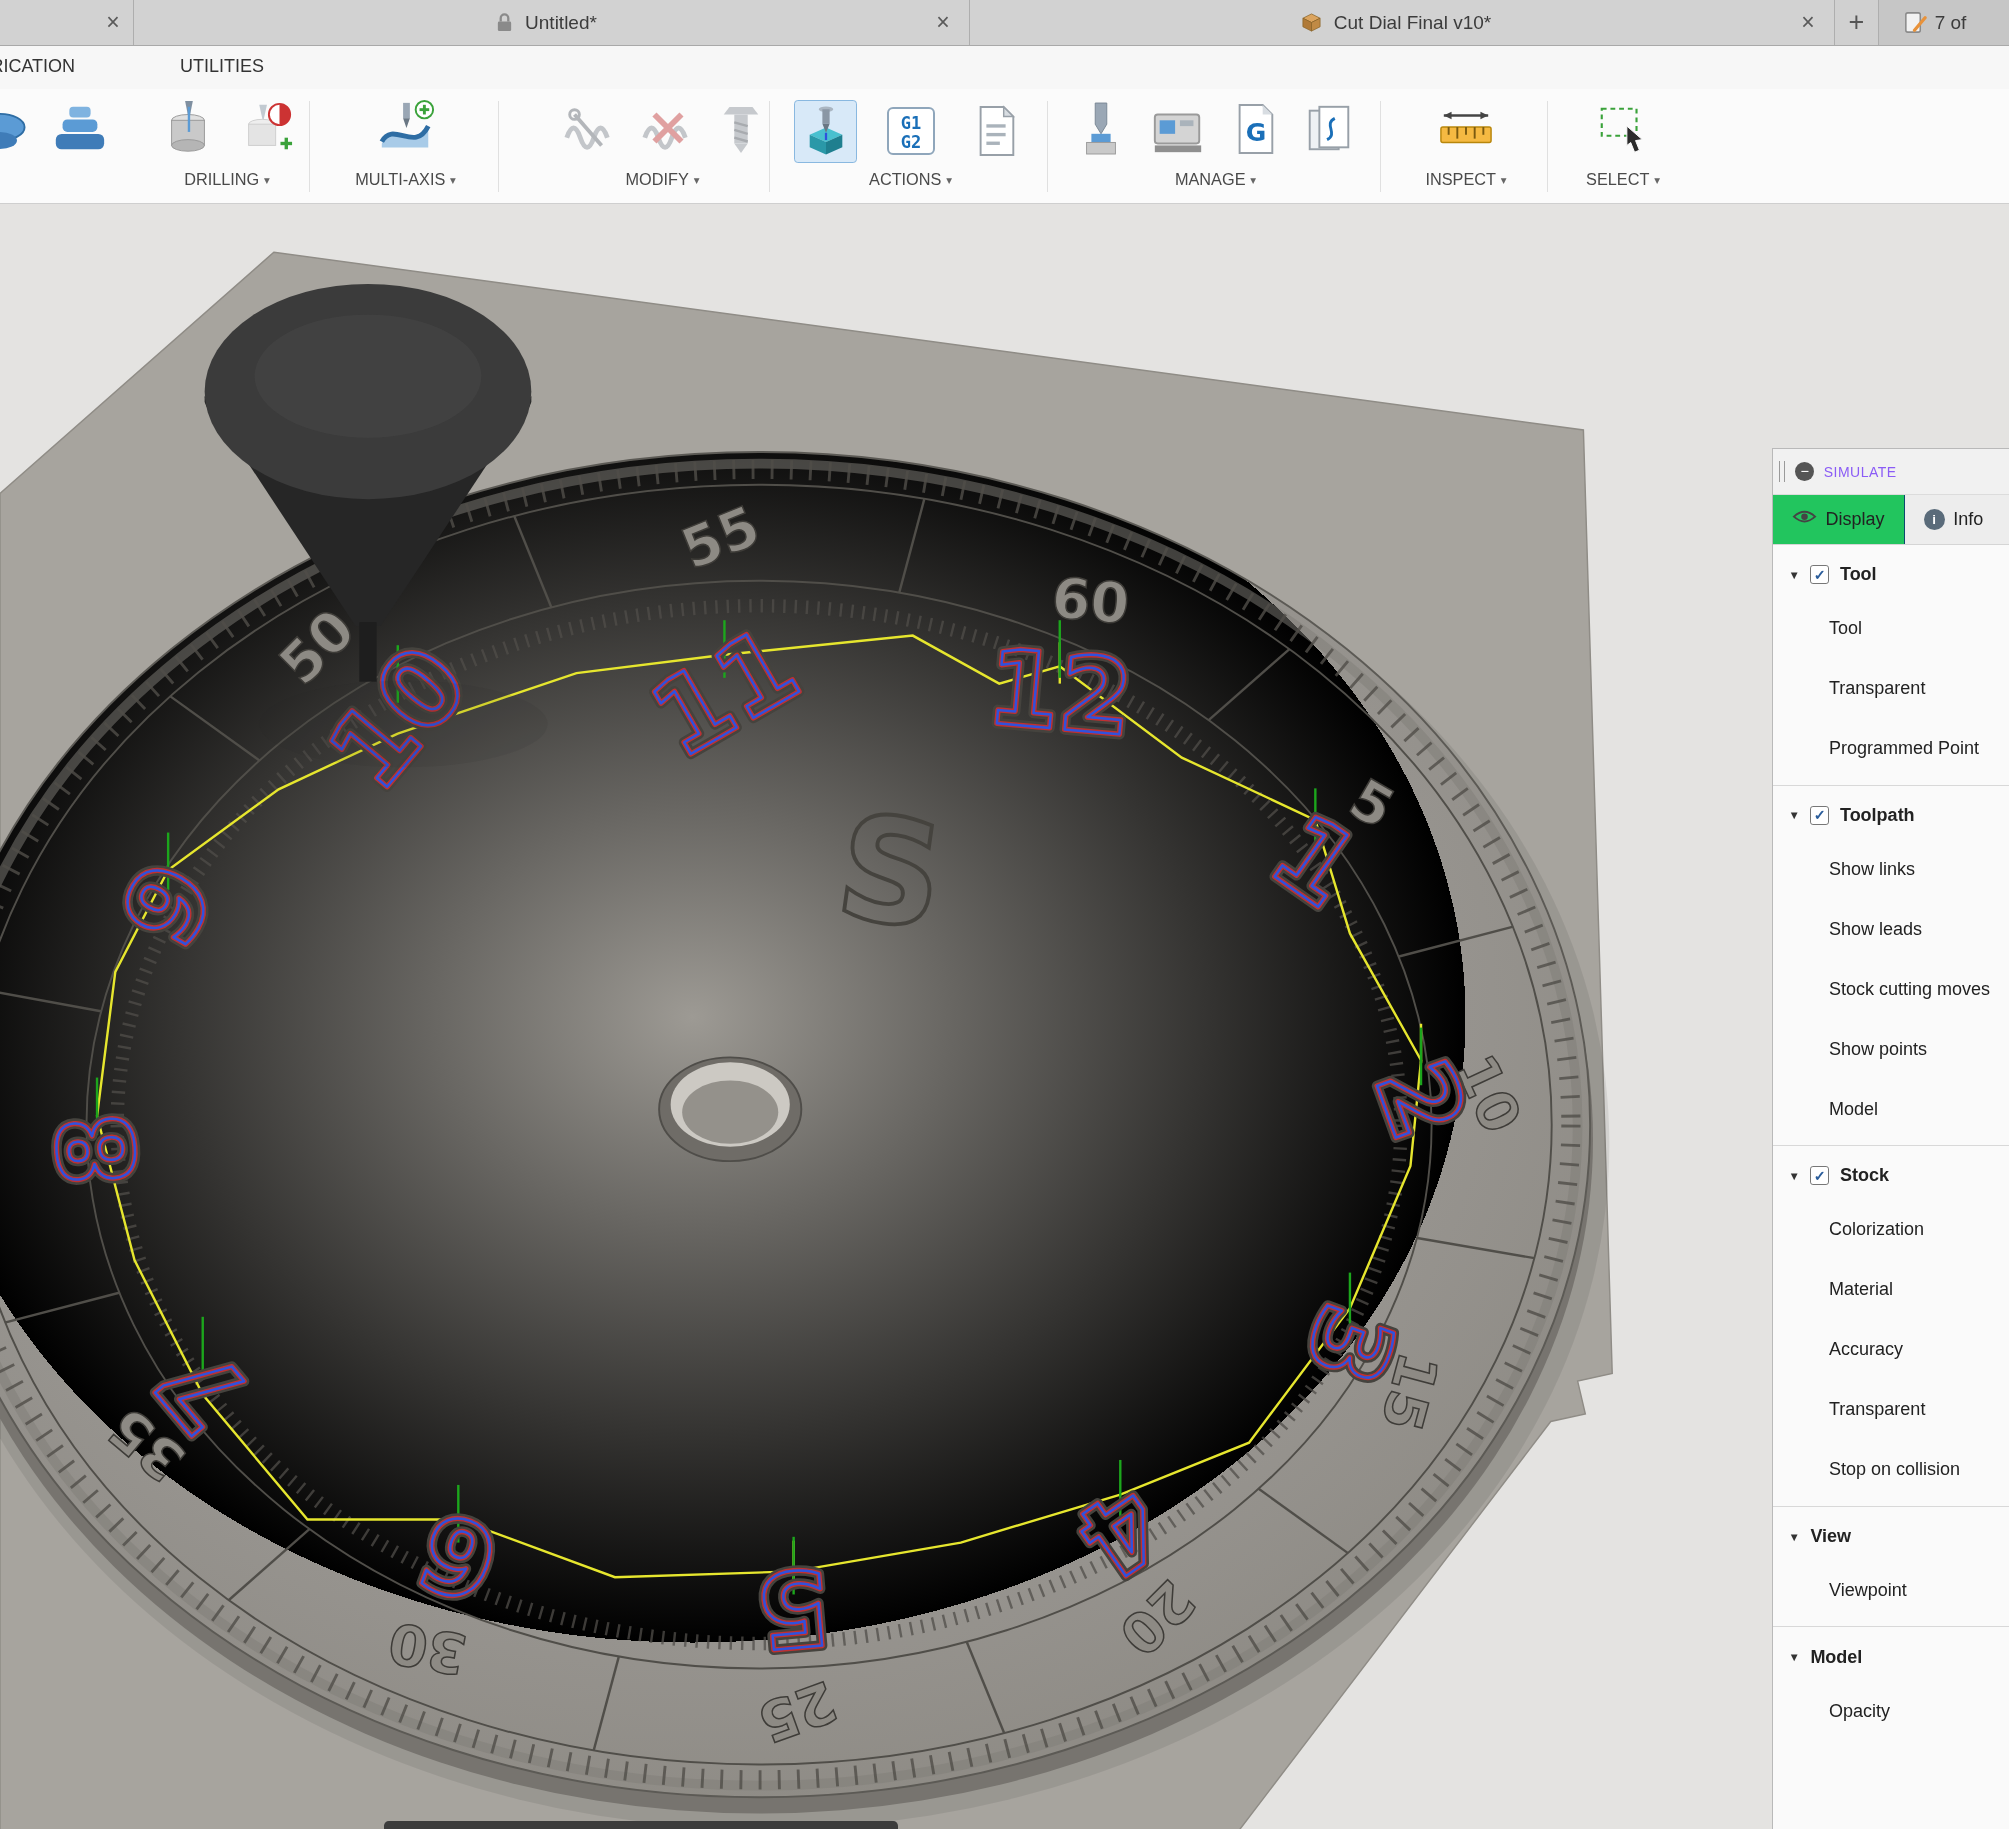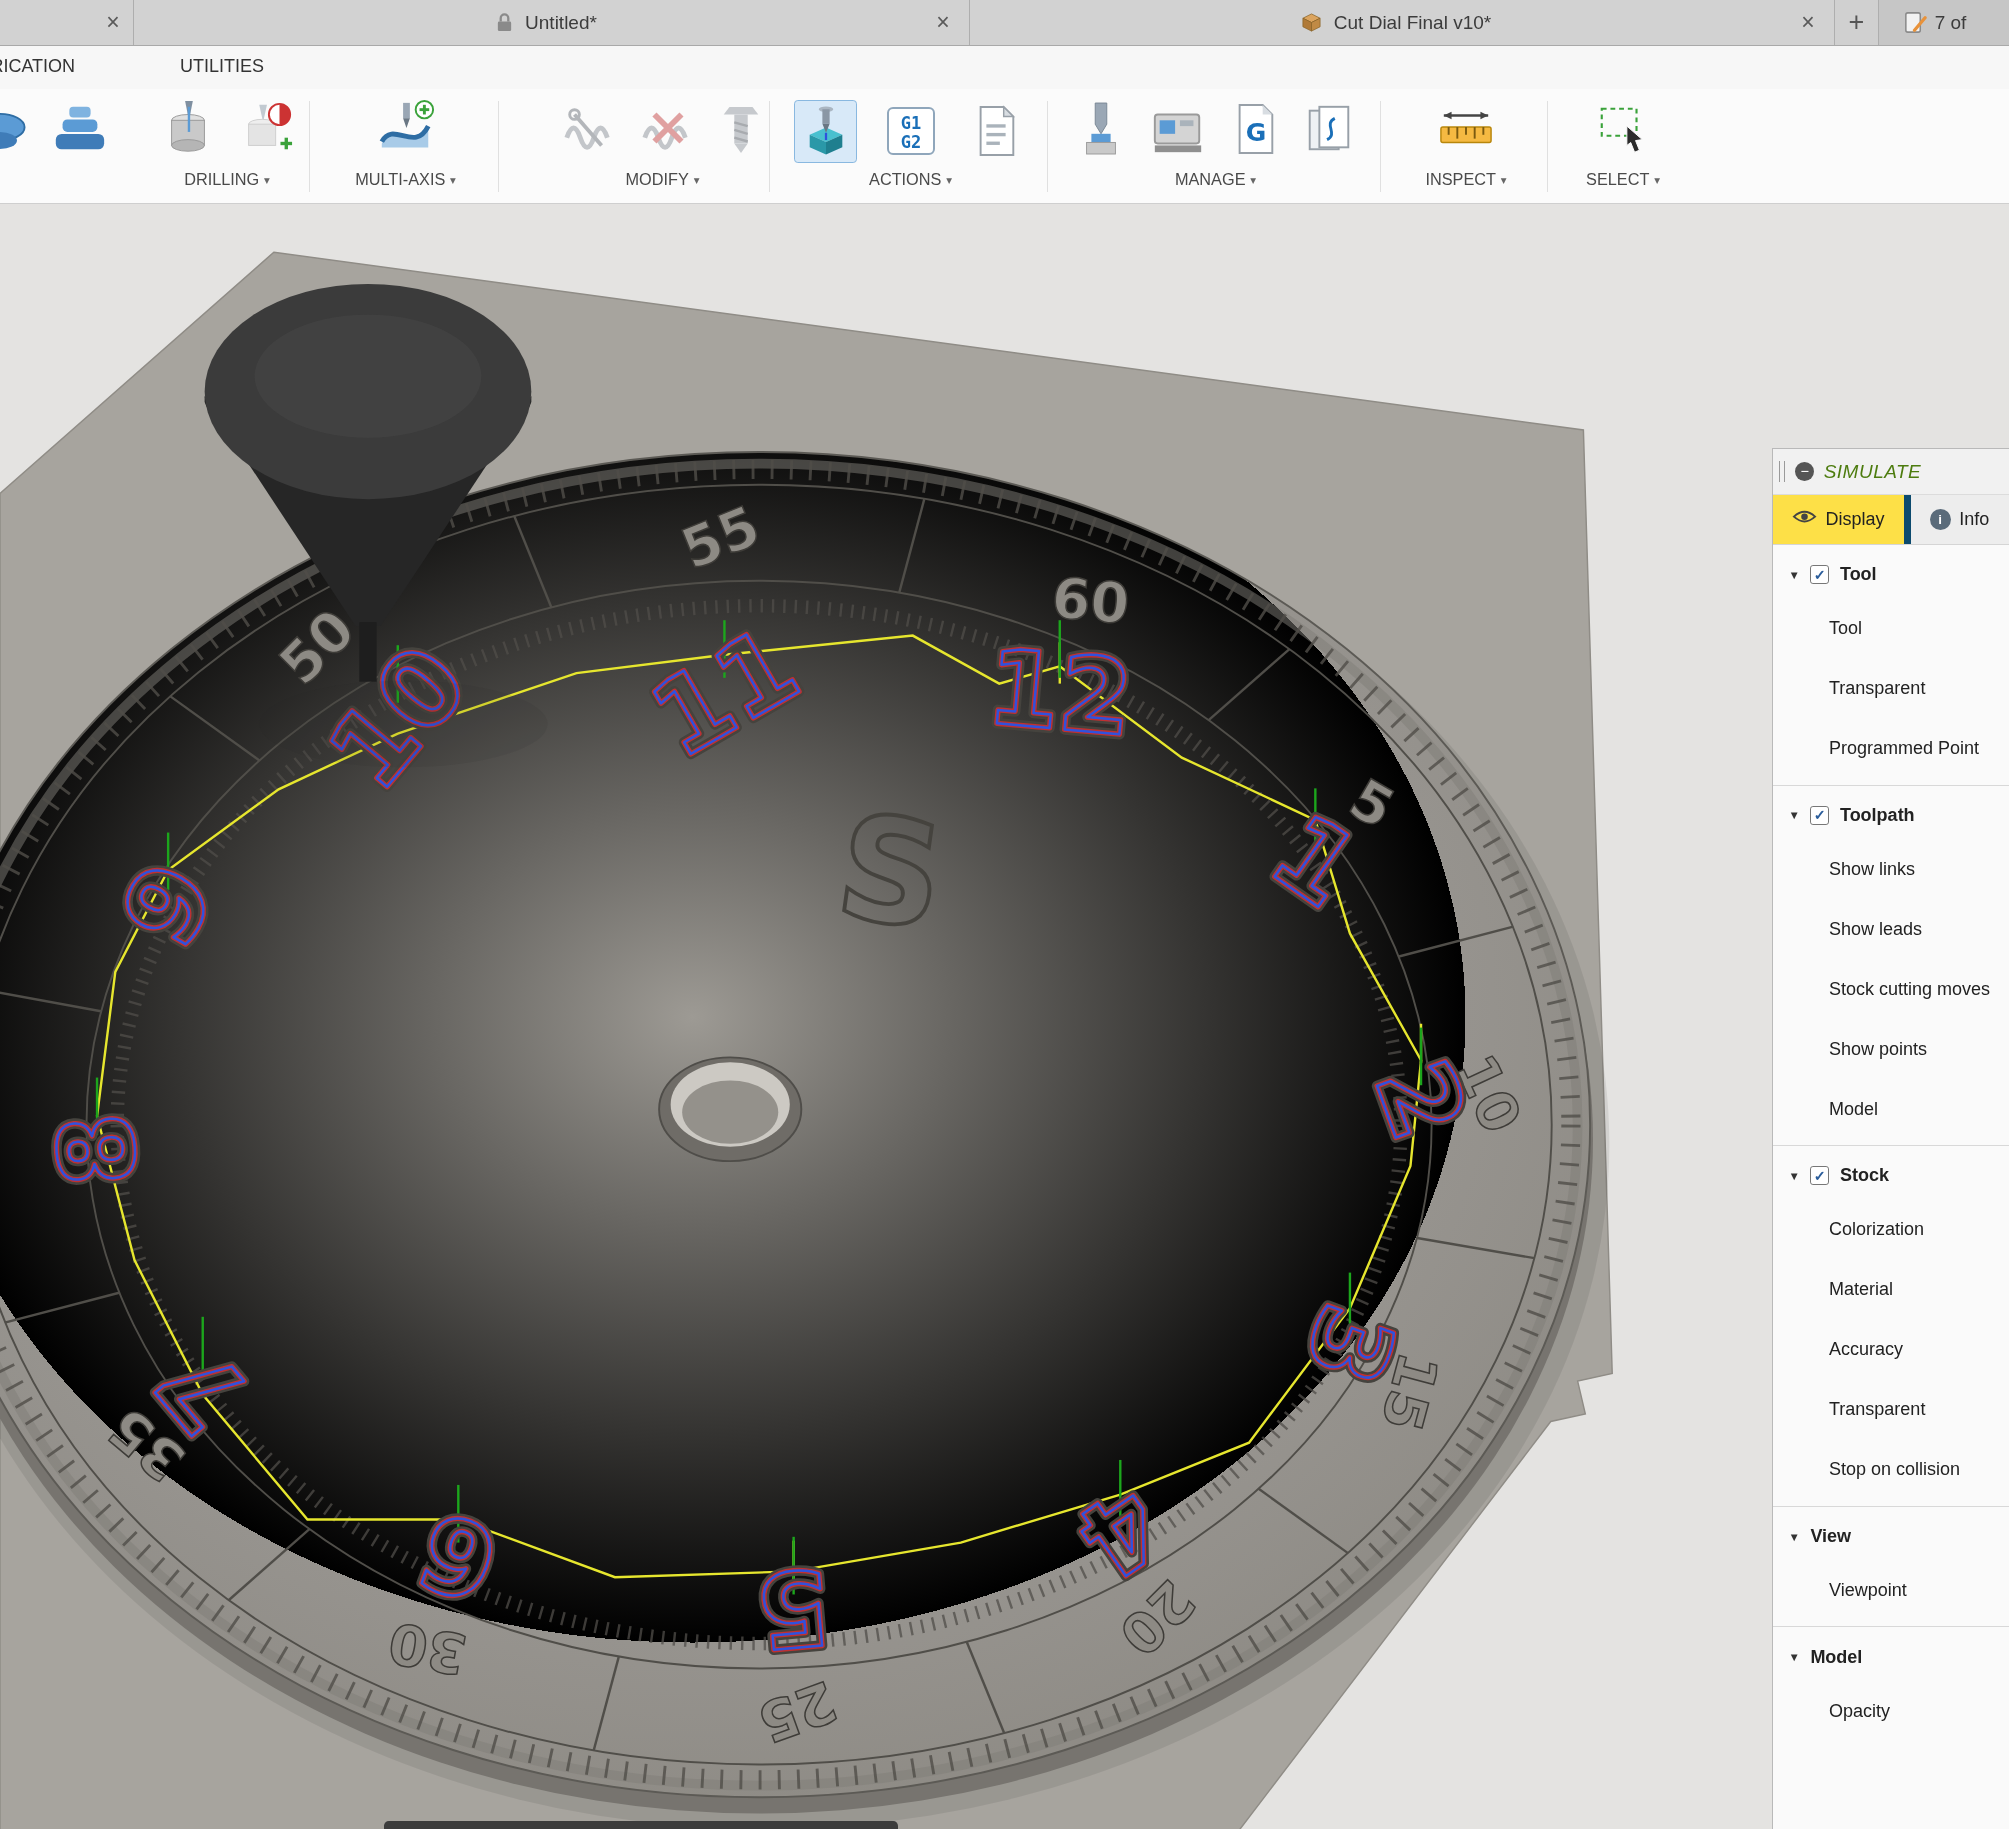--- a/index.html
+++ b/index.html
@@ -58,24 +58,24 @@
 
   
   .panel { position:absolute; left:1772px; top:448px; width:237px; bottom:0; background:#fafafa;
            border-left:1px solid #b9b9b9; border-top:1px solid #b9b9b9; overflow:hidden; }
   .panel-inner { width:307px; }
   .panel-header { height:46px; background:#f1f1f1; border-bottom:1px solid #dcdcdc; display:flex;
                   align-items:center; gap:9.6px; padding-left:5.8px; }
   .drag-dots { width:6.7px; height:21px; border-left:1.9px solid #9a9a9a; border-right:1.9px solid #9a9a9a; }
   .collapse-icon { width:19px; height:19px; border-radius:50%; background:#555; color:#fff; display:flex;
                    align-items:center; justify-content:center; font-size:14.4px; line-height:1; }
-  .panel-title { font-size:19px; color:#4d7c0f; letter-spacing:0.5px;font-style:italic; }
+  .panel-title { font-size:14px; color:#8b5cf6; letter-spacing:0.5px; }
   .panel-tabs { height:50px; display:flex; border-bottom:1px solid #d5d5d5; background:#ededed; }
   .ptab { display:flex; align-items:center; gap:8.6px; padding:0 19px; font-size:18px; color:#222; }
-  .ptab.active { background:#fde047; border-right:7px solid #0c4a6e; }
+  .ptab.active { background:#22c55e; border-right:1px solid #0c4a6e; }
   .info-badge { width:21px; height:21px; border-radius:50%; background:#5a6b7a; color:#fff; font-size:13.4px;
                 font-weight:bold; display:flex; align-items:center; justify-content:center; }
   .panel-body { padding-top:5.8px; }
   .sec-header { height:48px; display:flex; align-items:center; gap:10.6px; padding-left:15.4px;
                 font-size:18px; font-weight:bold; color:#222; }
   .sec-caret { font-size:11.5px; color:#333; }
   .checkbox { width:19px; height:19px; border:1.4px solid #777; border-radius:2.9px; background:#fff;
               display:flex; align-items:center; justify-content:center; font-size:14.4px; color:#2b5d9b; }
   .row { height:60px; display:flex; align-items:center; padding-left:56px; font-size:18px; color:#222; }
   .divider { border-top:1px solid #d8d8d8; margin:5.8px 0; }

